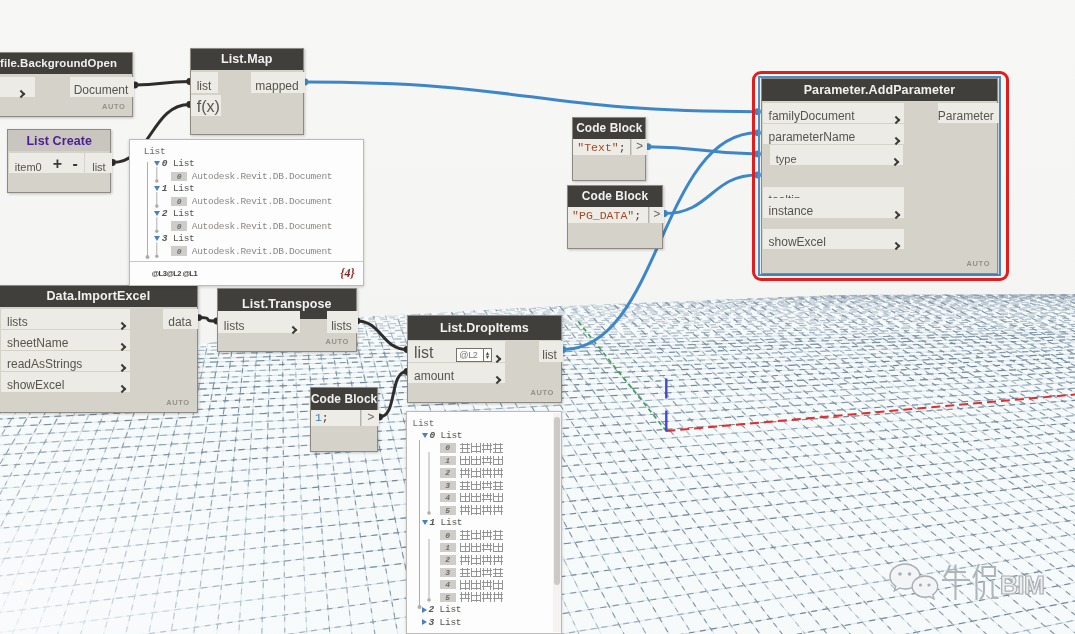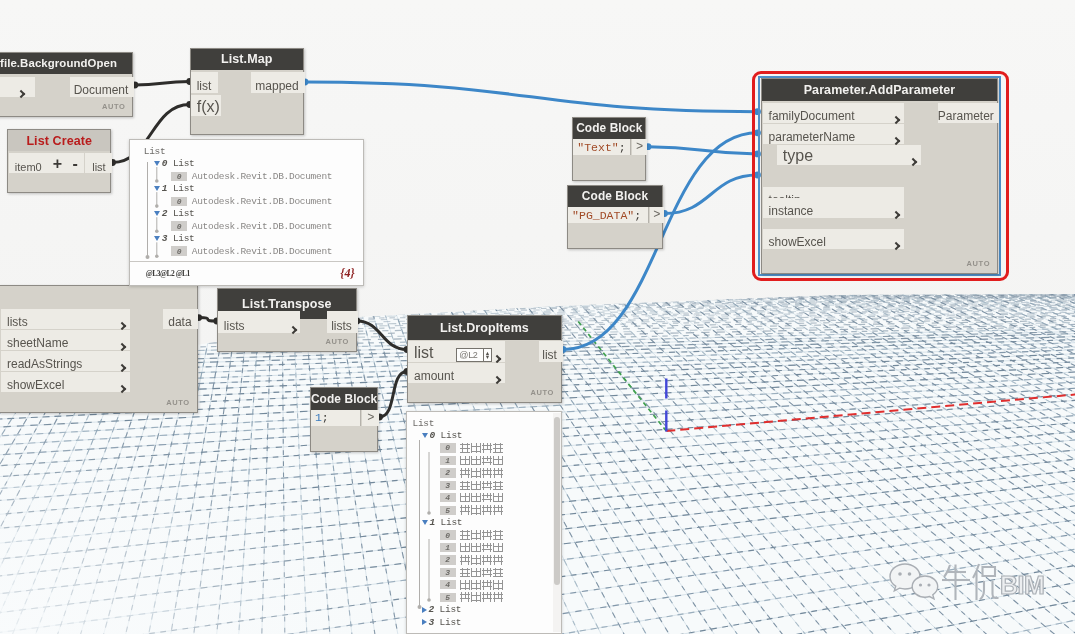--- a/index.html
+++ b/index.html
@@ -31,21 +31,21 @@
 .brow{position:relative;height:12.45px;font-family:"Liberation Mono",monospace;font-size:9.5px;color:#6e6c69;display:flex;align-items:center}
 .mt{letter-spacing:-0.3px}
 .gray{color:#8a8886}
 .dk{color:#56544f}
 .tri{width:0;height:0;border-left:3.5px solid transparent;border-right:3.5px solid transparent;border-top:5px solid #4a7fc0;margin-right:2px;flex:none}
 .tri.rt{border-top:3.5px solid transparent;border-bottom:3.5px solid transparent;border-left:5px solid #4a7fc0;border-right:none}
 .ix{font-style:italic;font-weight:bold;color:#56544f;font-size:9.5px}
 .badge{display:inline-flex;align-items:center;justify-content:center;width:16.5px;height:9.3px;background:#cfcdca;margin-right:4px;flex:none}
 .badge i{font-style:italic;font-weight:bold;font-size:8px;color:#6e6c68}
 .bfoot{position:absolute;left:0;right:0;bottom:0;height:24px;border-top:1px solid #c9c7c3;display:flex;align-items:center}
-.lvls{font-family:Liberation Serif, serif;font-size:7.5px;color:#3b3a38;padding-left:16px;letter-spacing:-0.5px}
+.lvls{font-family:Liberation Sans, sans-serif;font-size:7.5px;color:#3b3a38;padding-left:22px;letter-spacing:-0.5px}
 .cnt{margin-left:auto;padding-right:8px;font-family:"Liberation Serif",serif;font-style:italic;font-weight:bold;font-size:12px;color:#8d1f1f}
 .cjk{display:inline-flex;gap:1.5px}
 .cj{width:9.5px;height:9.5px;display:inline-block}
 .cj.c1{background:linear-gradient(#949494,#949494) 0 1px/100% 1px no-repeat,linear-gradient(#949494,#949494) 0 5px/100% 1px no-repeat,linear-gradient(#949494,#949494) 0 8.5px/100% 1px no-repeat,linear-gradient(#949494,#949494) 2px 0/1px 100% no-repeat,linear-gradient(#949494,#949494) 6.5px 0/1px 100% no-repeat}
 .cj.c2{background:linear-gradient(#949494,#949494) 0 0/1px 100% no-repeat,linear-gradient(#949494,#949494) 4.5px 0/1px 100% no-repeat,linear-gradient(#949494,#949494) 8.5px 0/1px 100% no-repeat,linear-gradient(#949494,#949494) 0 3px/100% 1px no-repeat,linear-gradient(#949494,#949494) 0 8px/100% 1px no-repeat}
 .cj.c3{background:linear-gradient(#949494,#949494) 0 2px/100% 1px no-repeat,linear-gradient(#949494,#949494) 0 6px/100% 1px no-repeat,linear-gradient(#949494,#949494) 1px 0/1px 100% no-repeat,linear-gradient(#949494,#949494) 4.5px 0/1px 60% no-repeat,linear-gradient(#949494,#949494) 8px 0/1px 100% no-repeat}
 .sb{position:absolute;right:0.5px;top:1px;bottom:1px;width:8px;background:#f4f3f2}
 .sbt{position:absolute;left:1px;width:6px;top:4px;height:168px;background:#ccCac7;border-radius:3px}
 .redbox{position:absolute;left:752px;top:71px;width:256.7px;height:210.4px;border:3.6px solid #e11d1d;border-radius:9px}
 </style></head><body>
@@ -487,35 +487,36 @@
       <span class="pl">list</span>
     </div>
     <div class="pb" style="left:0px;top:46px;width:30px;height:21.3px;font-size:16px">
       <span class="pl">f(x)</span>
     </div>
     <div class="pb ob" style="left:60.4px;top:23.5px;width:53.6px;height:21.3px;font-size:12px">
       <span class="pr">mapped</span>
     </div>
   </div>
 <div class="node " style="left:7.2px;top:128.9px;width:104.1px;height:63.8px">
-    <div class="hd" style="height:21.5px;background:#c9c6bf;color:#b91c1c">List Create</div>
+    <div class="hd" style="height:21.5px;background:#c9c6bf;color:#4c1d95">List Create</div>
     <div class="pb" style="left:0.6px;top:22.8px;width:39.9px;height:20.2px;font-size:11px">
       <span class="pl">item0</span>
     </div>
     <div class="pb" style="left:41.2px;top:22.8px;width:16.3px;height:20.2px;justify-content:center">
       <b style="color:#3c3a36">+</b>
     </div>
     <div class="pb" style="left:58.2px;top:22.8px;width:17.7px;height:20.2px;justify-content:center">
       <b style="color:#3c3a36">-</b>
     </div>
     <div class="pb ob" style="left:76.8px;top:22.8px;width:26.7px;height:20.2px;font-size:11px">
       <span class="pr">list</span>
     </div>
   </div>
 <div class="node " style="left:-1px;top:284.5px;width:198.7px;height:128.1px">
+    <div class="hd" style="height:21.5px;background:#403f3c;color:#f2f1ef">Data.ImportExcel</div>
     <div class="pb" style="left:1px;top:23.1px;width:128.5px;height:20.2px;font-size:12px">
       <span class="pl">lists</span>
       <span class="ch"></span>
     </div>
     <div class="pb" style="left:1px;top:44.2px;width:128.5px;height:20.2px;font-size:12px">
       <span class="pl">sheetName</span>
       <span class="ch"></span>
     </div>
     <div class="pb" style="left:1px;top:65.30000000000001px;width:128.5px;height:20.2px;font-size:12px">
       <span class="pl">readAsStrings</span>
@@ -588,21 +589,21 @@
 <div class="node " style="left:760.8px;top:78.2px;width:237.3px;height:195.7px">
     <div class="hd" style="height:21.5px;background:#403f3c;color:#f2f1ef">Parameter.AddParameter</div>
     <div class="pb" style="left:0.8px;top:44.5px;width:141.2px;height:20.2px;font-size:12px">
       <span class="pl">parameterName</span>
       <span class="ch"></span>
     </div>
     <div class="pb" style="left:0.8px;top:23.4px;width:141.2px;height:20.2px;font-size:12px">
       <span class="pl">familyDocument</span>
       <span class="ch"></span>
     </div>
-    <div class="pb" style="left:15px;top:65.6px;width:144px;height:20.2px;font-size:16px">
+    <div class="pb" style="left:8px;top:65.6px;width:133px;height:20.2px;font-size:11px">
       <span class="pl">type</span>
       <span class="ch"></span>
     </div>
     <div class="pb" style="left:0.8px;top:107.80000000000001px;width:141.2px;height:20.2px;font-size:12px">
       <span class="pl">tooltip</span>
       <span class="ch"></span>
     </div>
     <div class="pb" style="left:0.8px;top:119px;width:141.2px;height:20.2px;font-size:12px">
       <span class="pl">instance</span>
       <span class="ch"></span>

